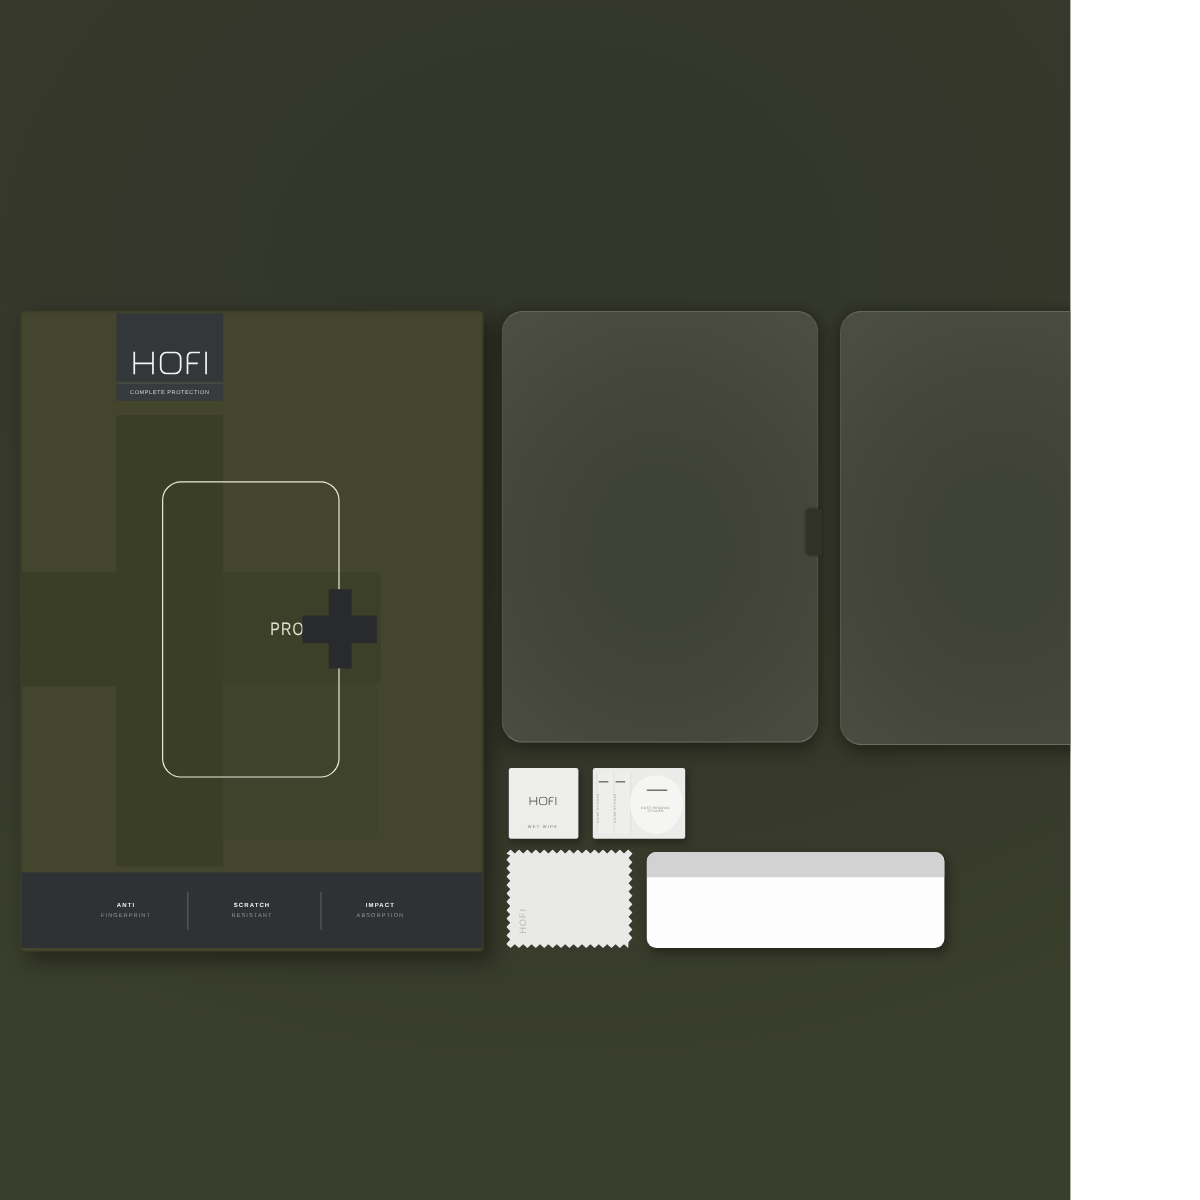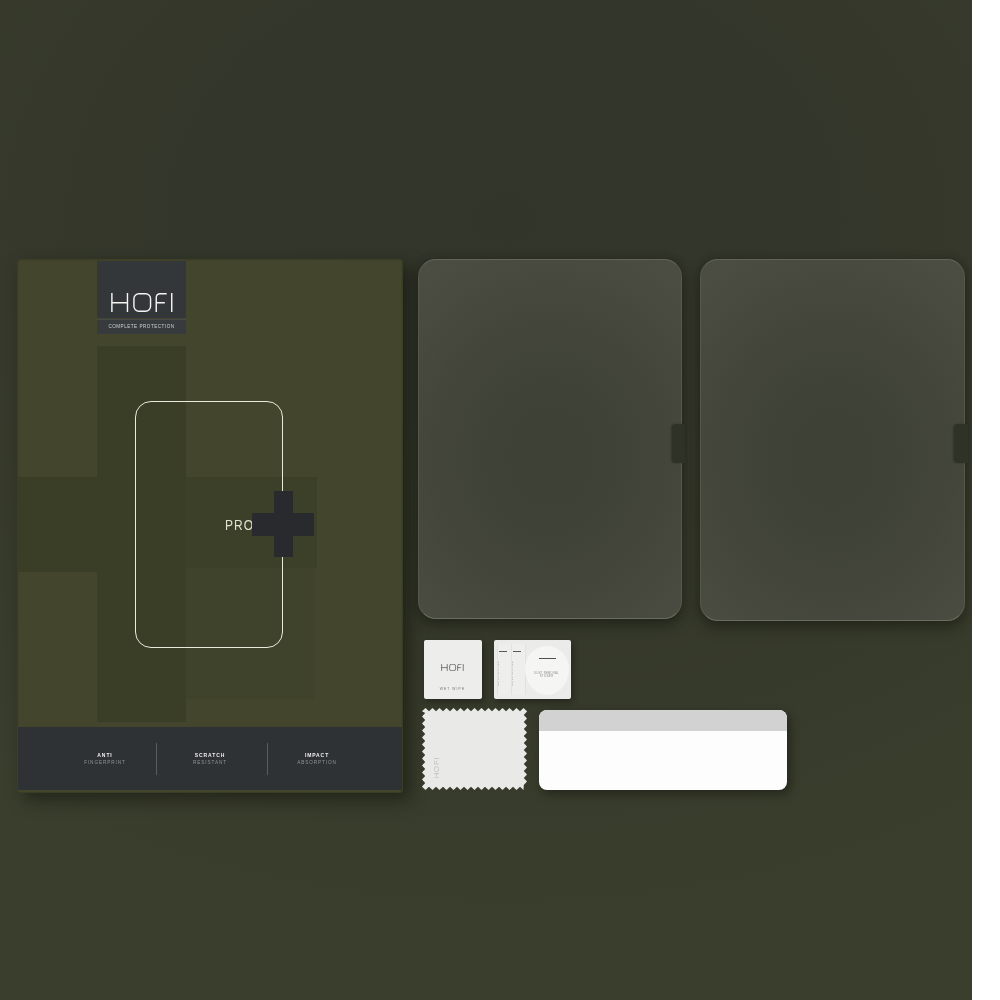--- a/index.html
+++ b/index.html
@@ -1,16 +1,16 @@
 <!DOCTYPE html>
 <html><head>
 <meta charset="utf-8">
 <style>
   html,body{margin:0;padding:0}
-  .stage{position:relative;width:972px;height:1000px;overflow:hidden;
+  .stage{position:relative;width:892px;height:1000px;overflow:hidden;
     font-family:"Liberation Sans",sans-serif;
     background:radial-gradient(ellipse 900px 700px at 52% 22%, #32352a 0%, #34372a 45%, #3a3e2c 100%);}
   .abs{position:absolute}
 </style>
 </head>
 <body>
 <div class="stage">
 
   <div class="abs" id="box" style="left:17px;top:259px;width:386px;height:534px;background:#43462c;border-radius:3px;
        box-shadow:7px 7px 16px rgba(14,16,9,.5), inset 1.5px 1.5px 0 rgba(0,0,0,.10), inset -1.5px -1px 0 rgba(0,0,0,.12);">

